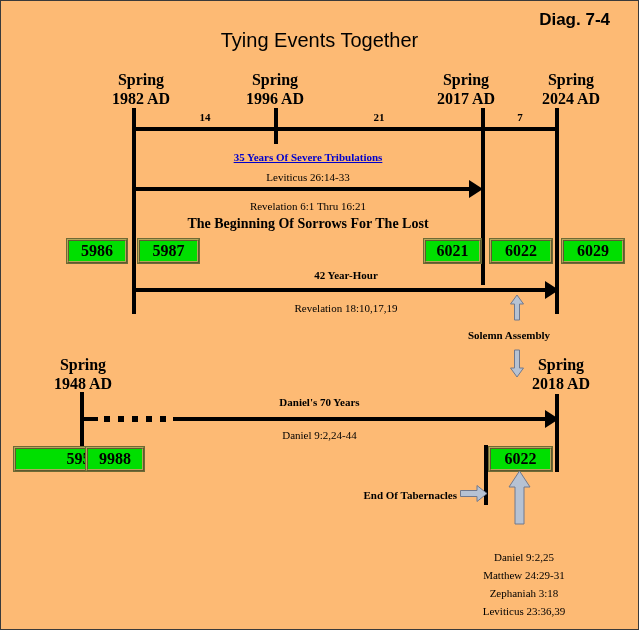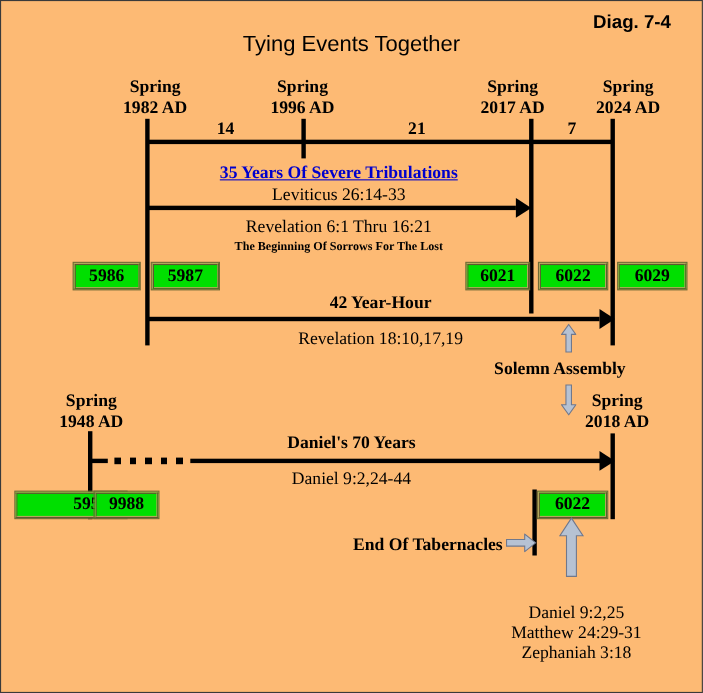--- a/index.html
+++ b/index.html
@@ -6,22 +6,22 @@
   .canvas{
     position:relative;width:637px;height:628px;
     border:1px solid #3a3a3a;background:#fdba74;
     font-family:"Liberation Serif",serif;color:#000;overflow:hidden;
   }
   .abs{position:absolute;}
   .line{position:absolute;background:#000;}
   .sans{font-family:"Liberation Sans",sans-serif;}
   .b{font-weight:bold;}
   .ctr{text-align:center;}
-  .t16{font-size:16px;line-height:19px;}
-  .t17{font-size:11px;line-height:20px;}
+  .t16{font-size:11px;line-height:19px;}
+  .t17{font-size:14px;line-height:20px;}
   .datelabel{position:absolute;text-align:center;font-weight:bold;font-size:16px;line-height:19px;}
   .ybox{
     position:absolute;height:20px;background:#00DF00;
     border:2px ridge #b3a75a;outline:1px solid #6e6a35;
     text-align:center;font-weight:bold;font-size:16px;line-height:20px;
   }
   .arrowhead-r{
     position:absolute;width:0;height:0;
     border-top:9px solid transparent;border-bottom:9px solid transparent;
     border-left:14px solid #000;
@@ -129,14 +129,15 @@
 
   <div class="abs" style="left:507px;top:469px;">
     <svg width="23" height="55" viewBox="0 0 23 55">
         <polygon points="11.5,1 22,17 16,17 16,54 7,54 7,17 1,17" fill="#B6C2D3" stroke="#70788C" stroke-width="1"></polygon>
       </svg>
   </div>
 
   <div class="abs t16 ctr" style="left:423px;top:547px;width:200px;">Daniel 9:2,25</div>
   <div class="abs t16 ctr" style="left:423px;top:565px;width:200px;">Matthew 24:29-31</div>
   <div class="abs t16 ctr" style="left:423px;top:583px;width:200px;">Zephaniah 3:18</div>
+  <div class="abs t16 ctr" style="left:423px;top:601px;width:200px;">Leviticus 23:36,39</div>
 
 </div>
 
 </body></html>

